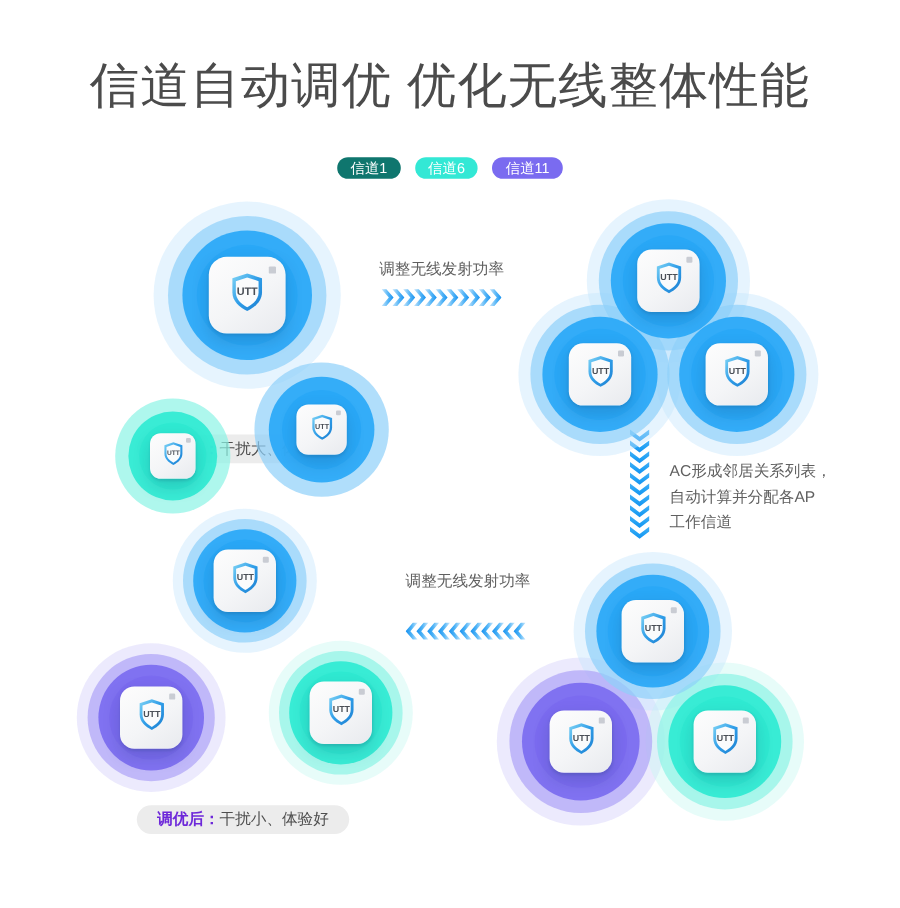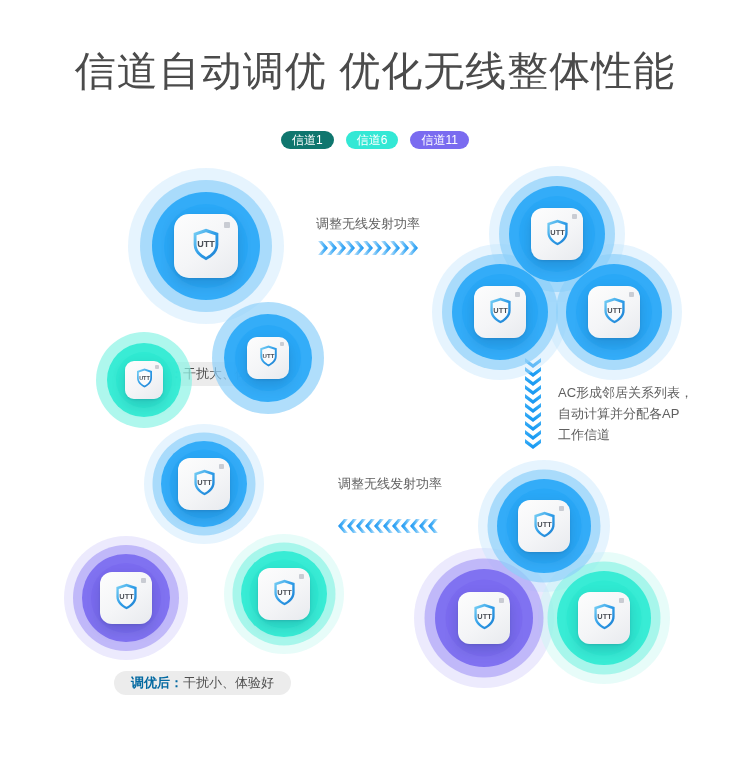--- a/index.html
+++ b/index.html
@@ -128,21 +128,21 @@
     align-items: center;
     justify-content: center;
     height: 24px;
     padding: 0 17px;
     border-radius: 12px;
     background: #ececec;
     font-size: 13px;
     color: #4e4e4e;
     white-space: nowrap;
   }
-  .caption-pill b { font-weight: 700; color: #0369a1; }
+  .caption-pill b { font-weight: 700; color: #6d28d9; }
 </style>
 </head>
 <body style="background: rgb(255, 255, 255);">
 
 <div class="stage">
 
   <div class="page-title">信道自动调优 优化无线整体性能</div>
 
   <div class="legend">
     <span class="legend-pill" id="lg0" style="background: #0f766e;">信道1</span>

